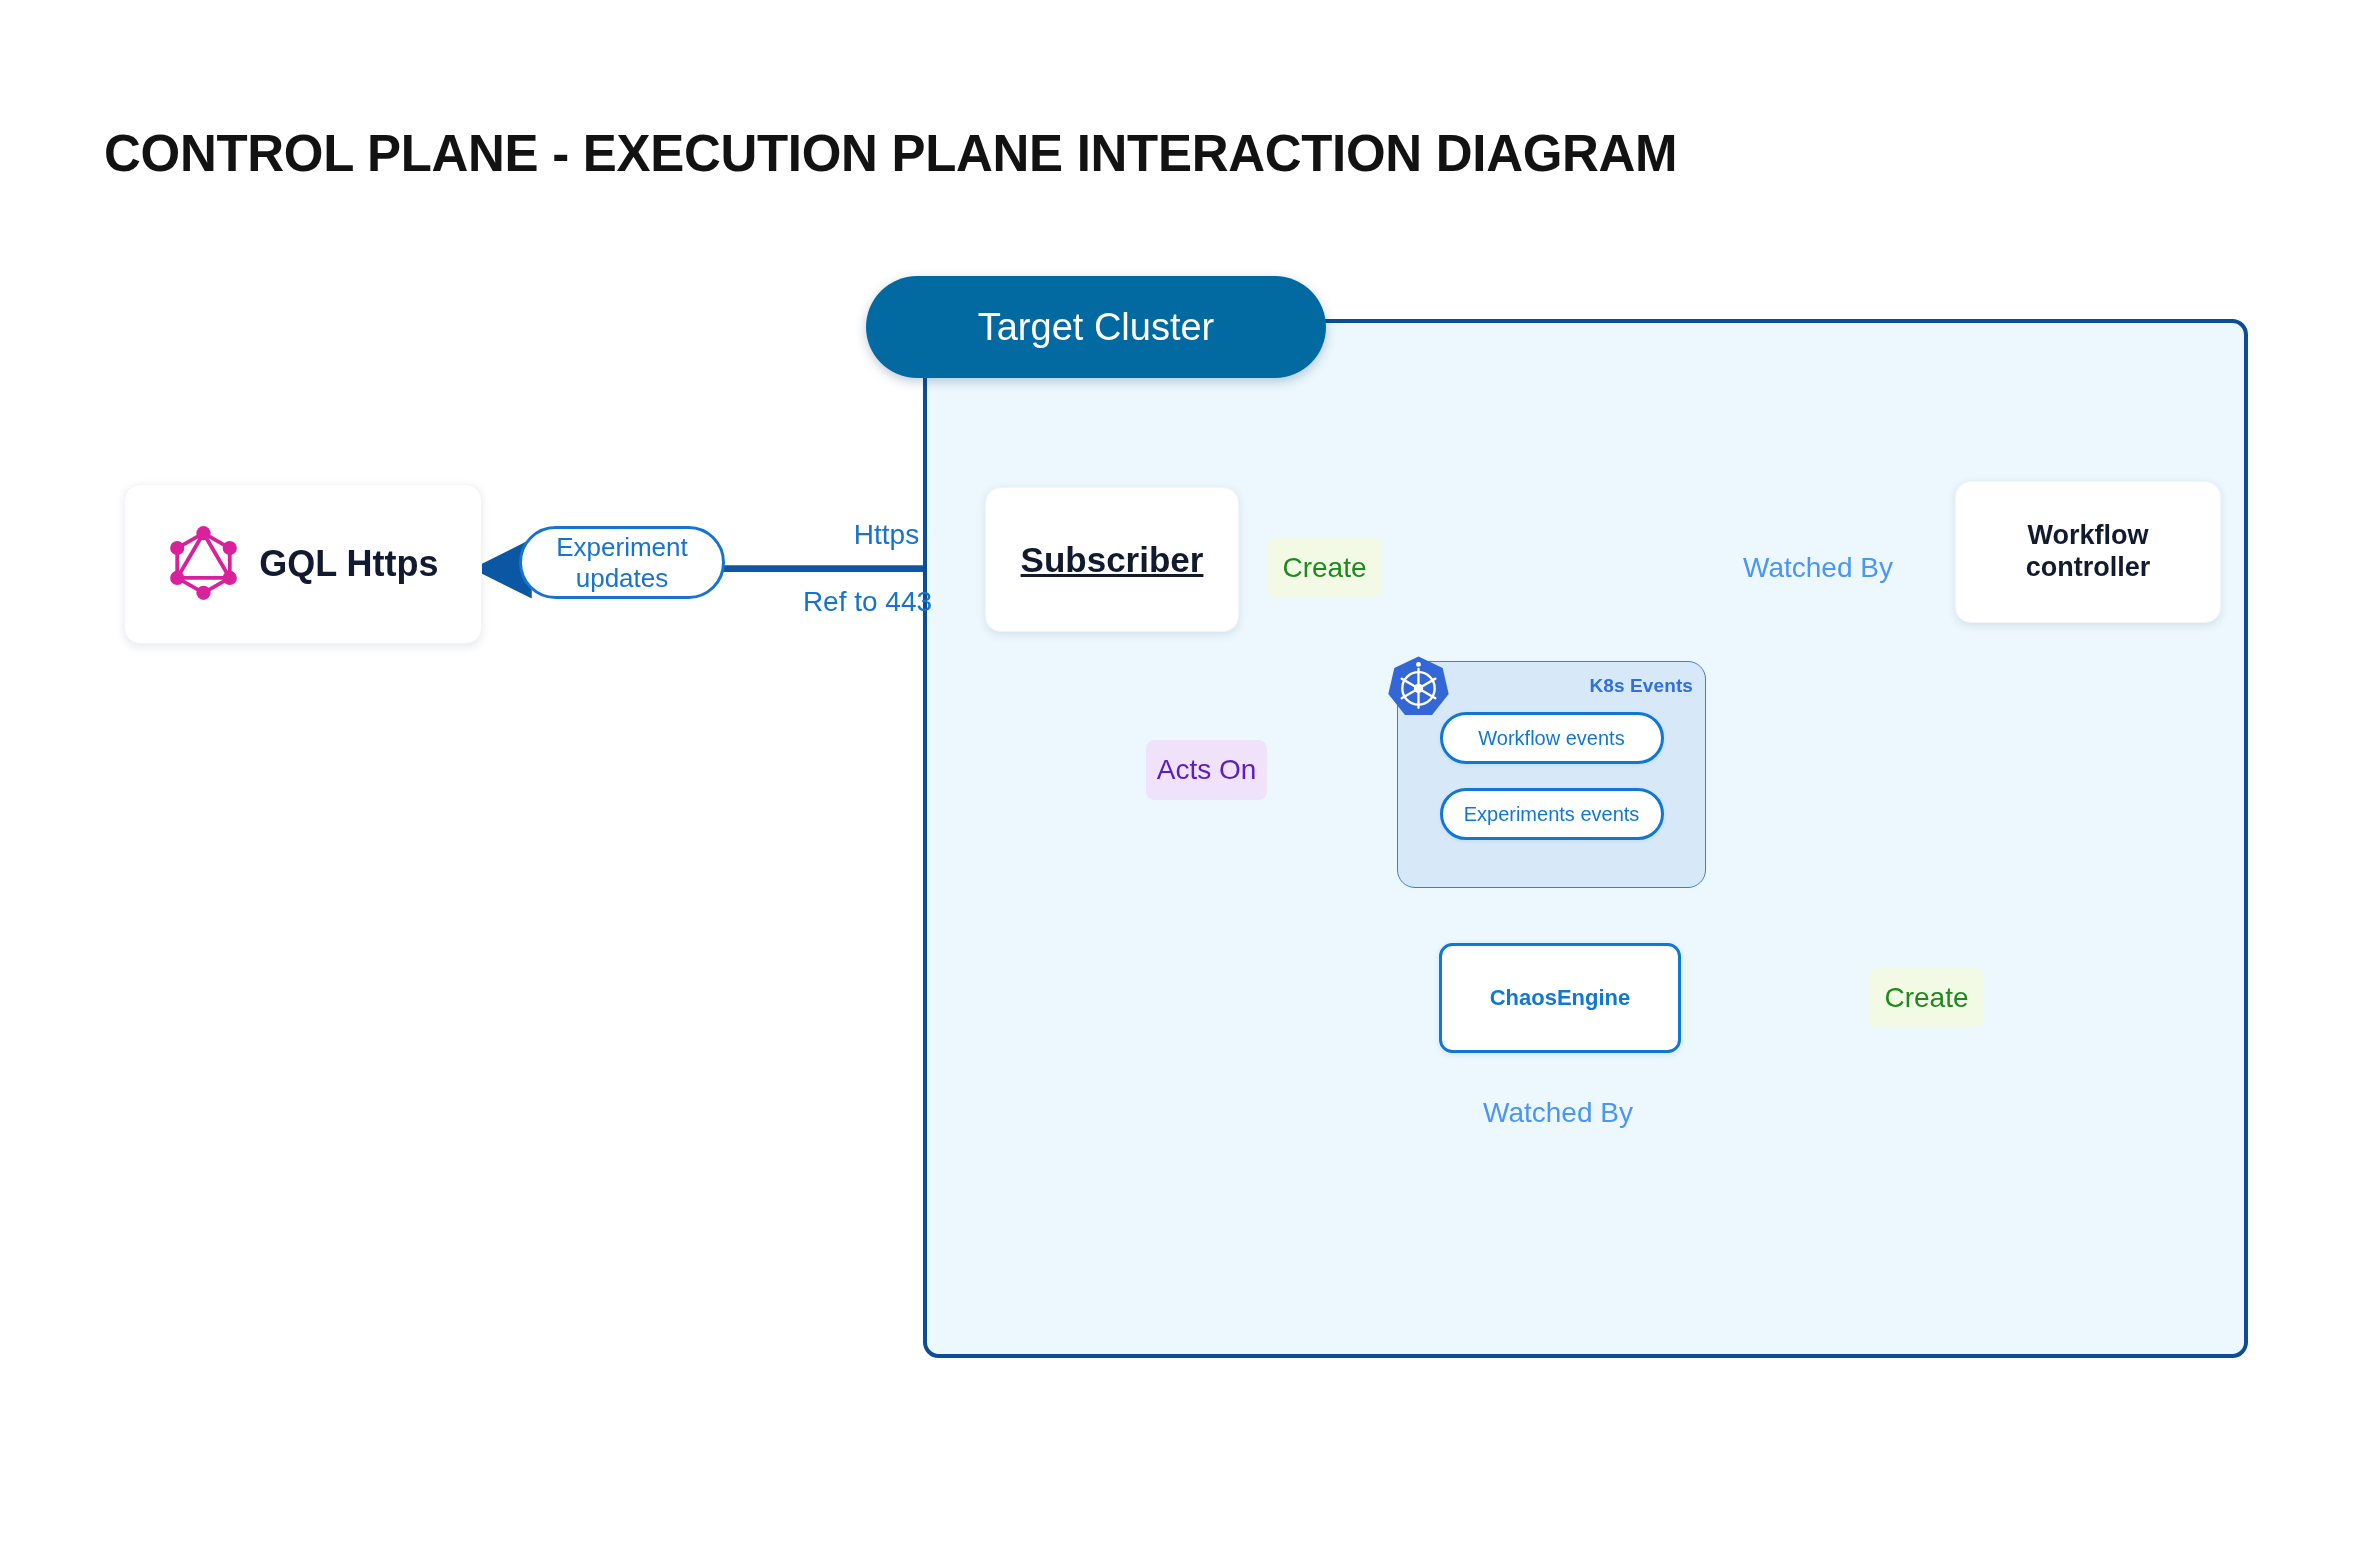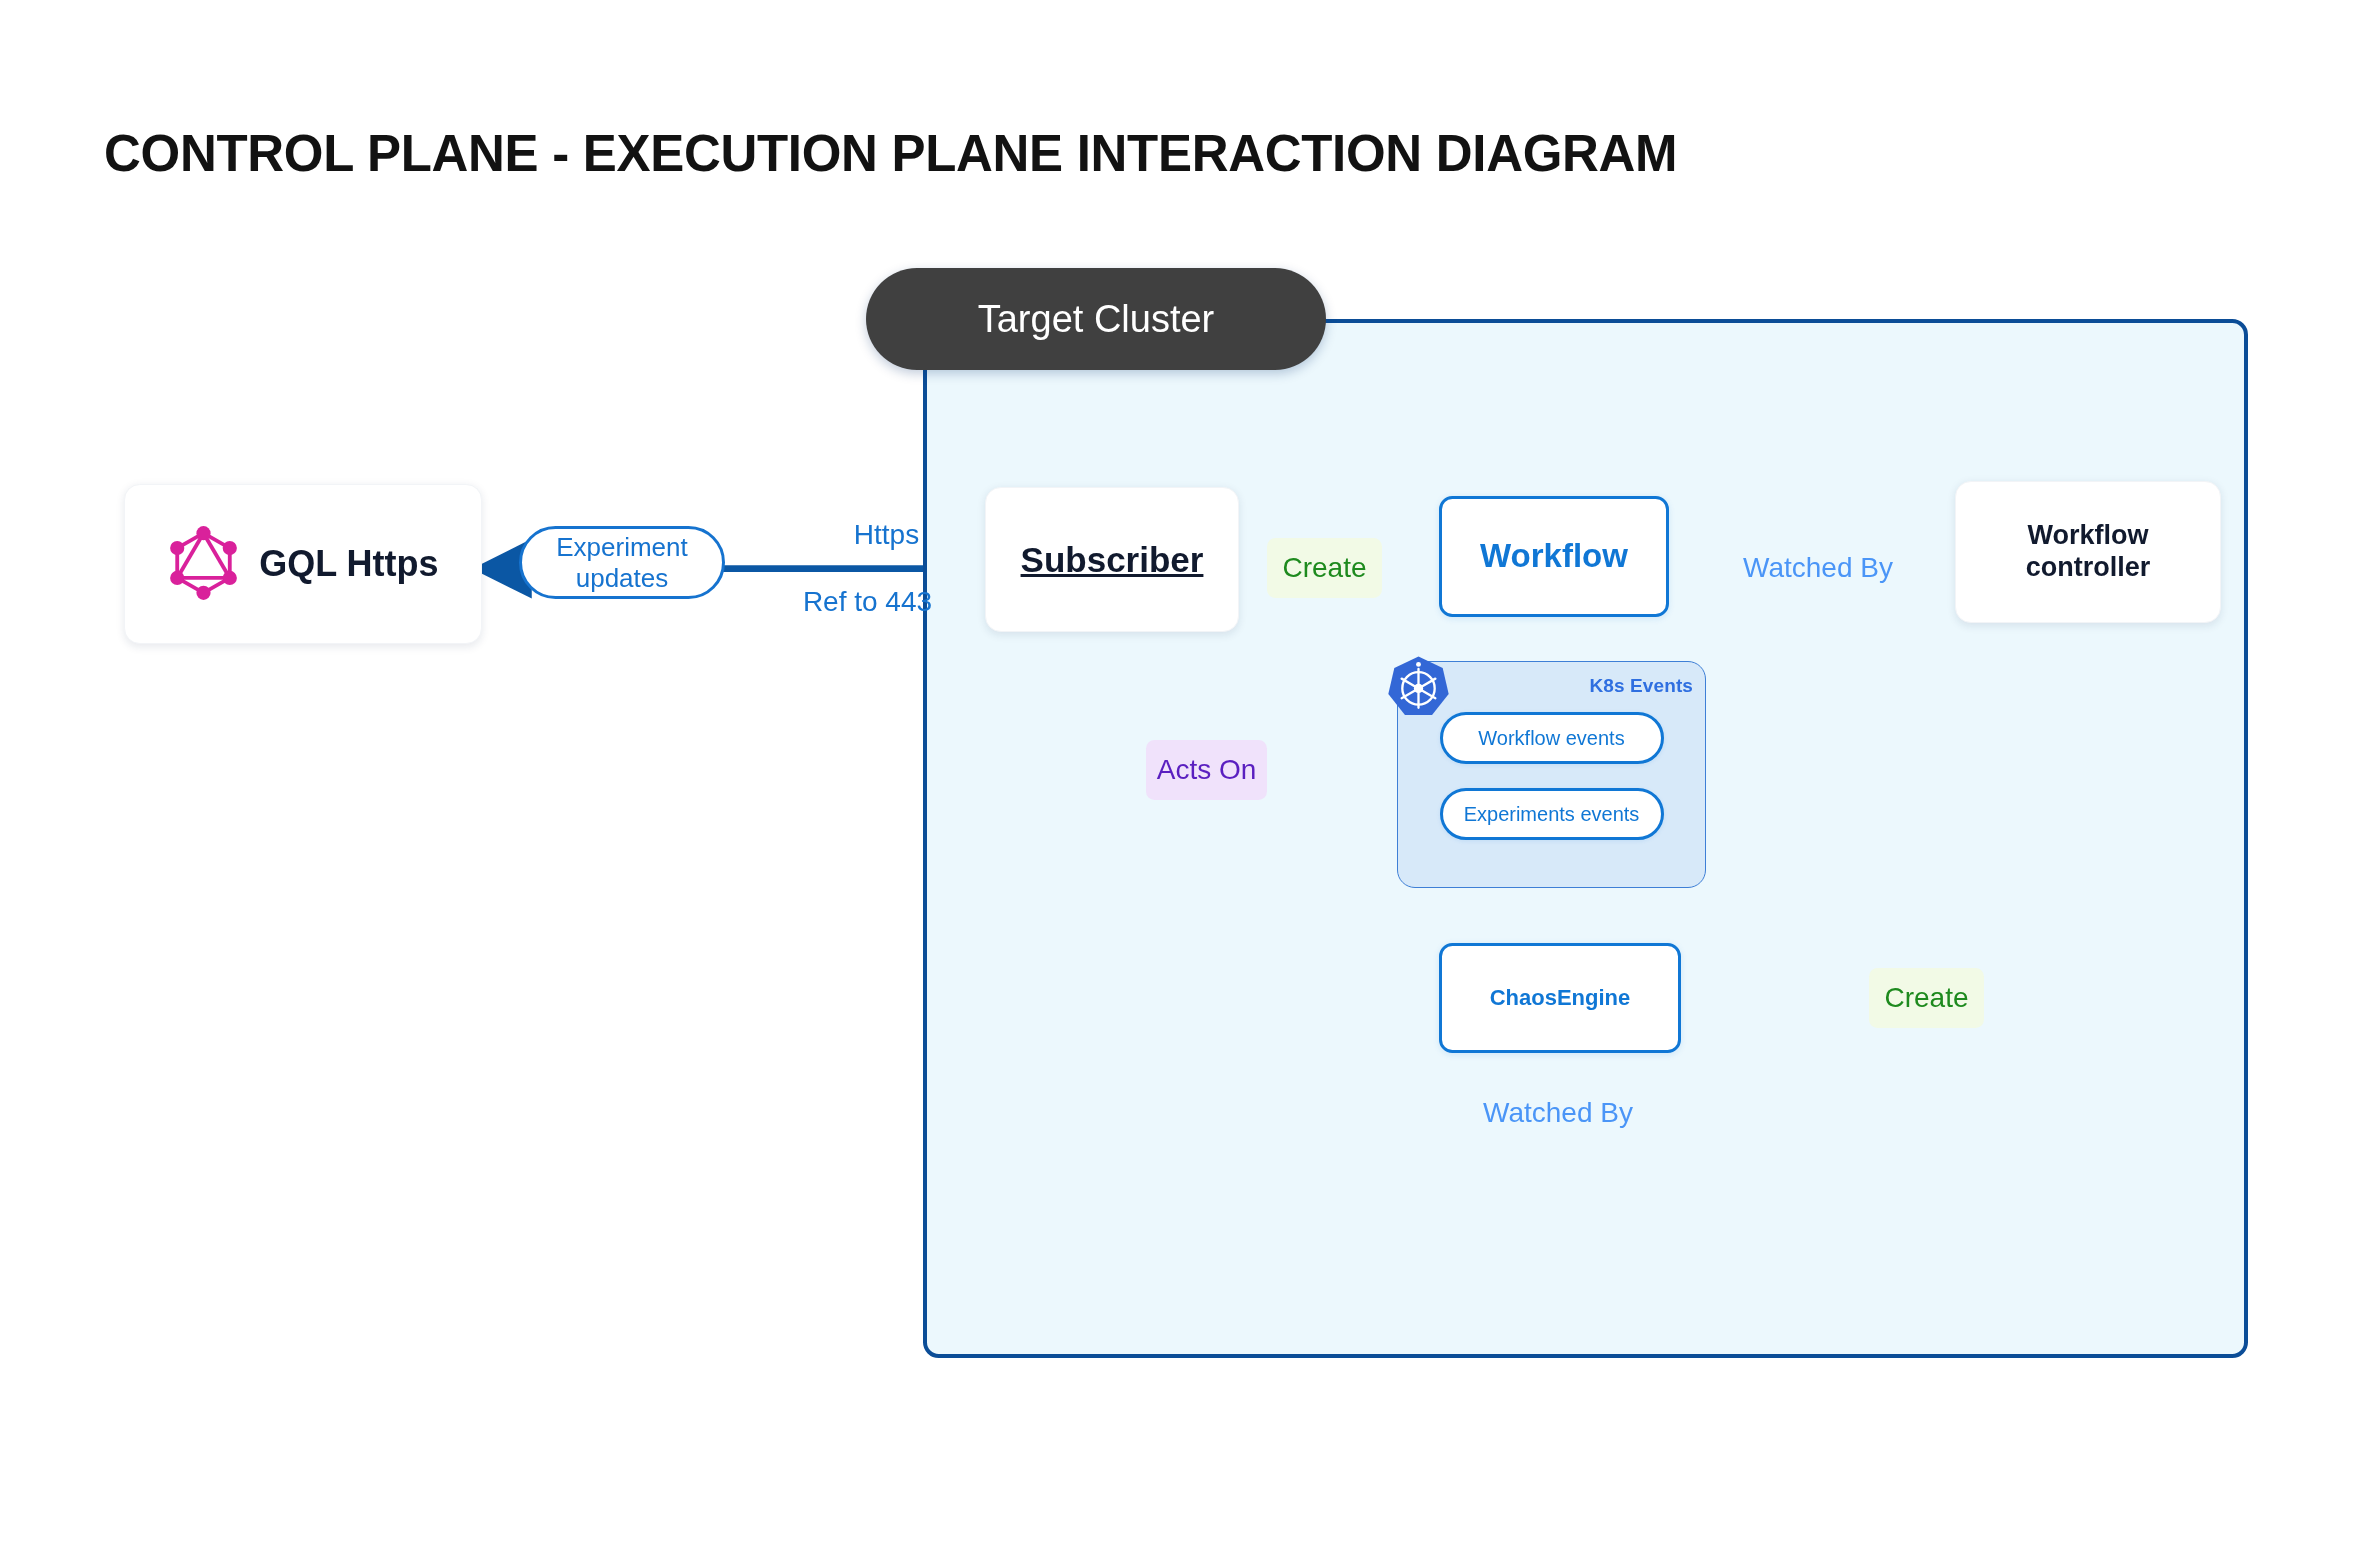--- a/index.html
+++ b/index.html
@@ -30,22 +30,22 @@
   .dark-text{color:#111a2e;}
   .blue-text{color:#1077D5;}
 
   
   #cluster-frame{
     position:absolute;left:923px;top:319px;width:1325px;height:1039px;
     box-sizing:border-box;
     background:#ECF8FD;border:4.2px solid #0B4D97;border-radius:15.7px;
   }
   #cluster-pill{
-    position:absolute;left:866px;top:268px;width:460px;height:102px;
-    background:#404040;border-radius:51px;
+    position:absolute;left:866px;top:276px;width:460px;height:102px;
+    background:#0369a1;border-radius:51px;
     display:flex;align-items:center;justify-content:center;
     color:#ffffff;font-size:38px;font-weight:400;
     box-shadow:0 3.6px 11px rgba(10,50,110,.25);
     z-index:6;
   }
 
   
   #k8s-group{
     position:absolute;left:1397px;top:661px;width:309px;height:227px;
     box-sizing:border-box;
@@ -191,23 +191,20 @@
         </svg>
       </span>
       <span class="lbl dark-text" style="font-size:36px;">GQL Https</span>
     </span>
   </div>
 
   <div class="node plain" id="subscriber" style="left:985px;top:487px;width:254px;height:145px;">
     <span class="lbl dark-text" style="font-size:35px;text-decoration:underline;">Subscriber</span>
   </div>
 
-  <div class="node outlined" id="workflow" style="left:1439px;top:496px;width:230px;height:121px;">
-    <span class="lbl blue-text" style="font-size:33px;">Workflow</span>
-  </div>
 
   <div class="node plain" id="workflow-controller" style="left:1955px;top:481px;width:266px;height:142px;">
     <span class="lbl dark-text" style="font-size:27px;padding:0 11px;">Workflow controller</span>
   </div>
 
   <div class="node outlined" id="chaos-engine" style="left:1439px;top:943px;width:242px;height:110px;">
     <span class="lbl blue-text" style="font-size:22px;">ChaosEngine</span>
   </div>
 
 

